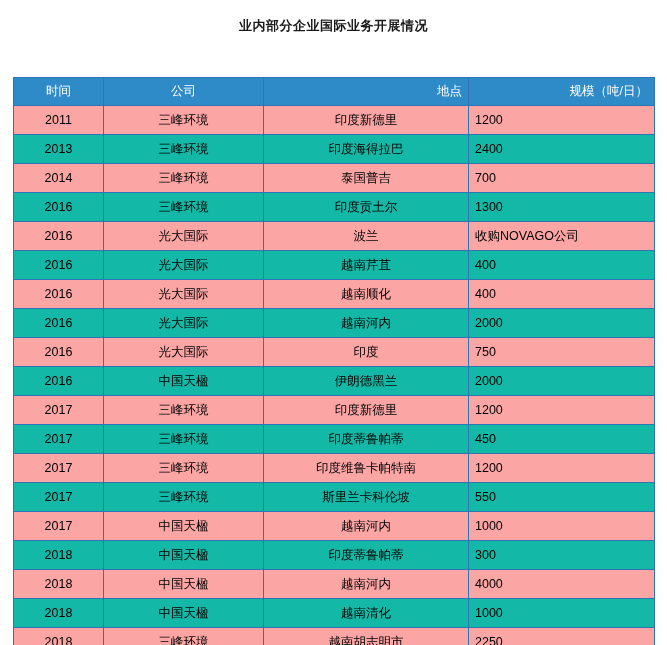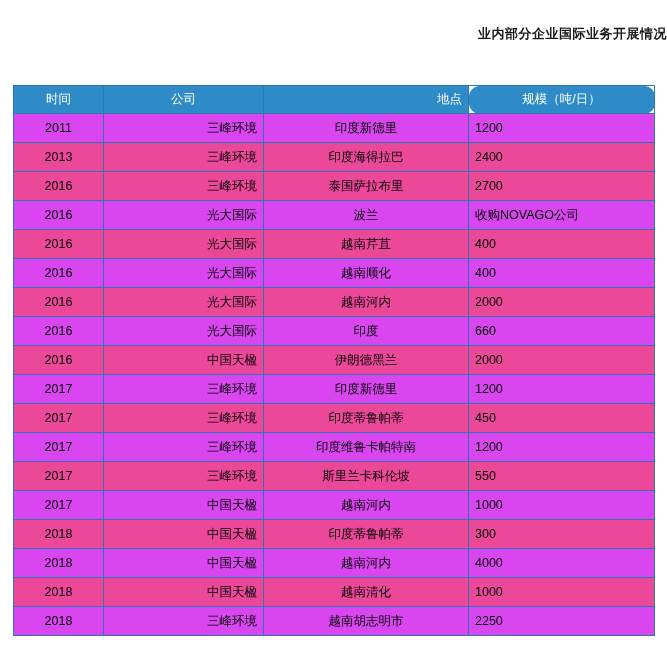--- a/index.html
+++ b/index.html
@@ -14,25 +14,25 @@
     color: #000000;
     overflow: hidden;
   }
   .page {
     width: 667px;
     height: 645px;
     position: relative;
     box-sizing: border-box;
   }
   .title {
-    text-align: right;
+    text-align: center;
     font-size: 13px;
     font-weight: bold;
     color: #1a1a1a;
-    padding-top: 25px;
+    padding-top: 17px;
     padding-bottom: 14px;
     letter-spacing: 0.5px;
   }
   .table-wrap {
     padding: 0 13px;
     box-sizing: border-box;
     margin-top: 28px;
   }
   table.data {
     border-collapse: collapse;
@@ -56,29 +56,29 @@
     font-weight: normal;
     height: 28px;
   }
   col.c-time { width: 90px; }
   col.c-company { width: 160px; }
   col.c-location { width: 205px; }
   col.c-scale { width: 186px; }
 
   .th-time, .th-company { text-align: center; }
   .th-location { text-align: right; }
-  .th-scale { text-align: center; padding-left: 8px; border-radius: 11px; }
+  .th-scale { text-align: right; padding-left: 8px; }
 
   td.c-time { text-align: center; }
-  td.c-company { text-align: right; padding-left: 8px; }
+  td.c-company { text-align: center; padding-left: 8px; }
   td.c-location { text-align: center; font-family: Liberation Serif, serif; }
   td.c-scale { text-align: left; padding-left: 8px; }
 
-  tbody tr.odd td { background: #d946ef; }
-  tbody tr.even td { background: #ec4899; }
+  tbody tr.odd td { background: #fca5a5; }
+  tbody tr.even td { background: #14b8a6; }
 </style>
 </head>
 <body>
 
 <div class="page">
 
   <div class="title">业内部分企业国际业务开展情况</div>
 
   <div class="table-wrap">
     <table class="data">
@@ -102,25 +102,31 @@
           <td class="c-company">三峰环境</td>
           <td class="c-location">印度新德里</td>
           <td class="c-scale">1200</td>
         </tr>
         <tr class="even">
           <td class="c-time">2013</td>
           <td class="c-company">三峰环境</td>
           <td class="c-location">印度海得拉巴</td>
           <td class="c-scale">2400</td>
         </tr>
-        <tr class="even">
-          <td class="c-time">2016</td>
-          <td class="c-company">三峰环境</td>
-          <td class="c-location">泰国萨拉布里</td>
-          <td class="c-scale">2700</td>
+        <tr class="odd">
+          <td class="c-time">2014</td>
+          <td class="c-company">三峰环境</td>
+          <td class="c-location">泰国普吉</td>
+          <td class="c-scale">700</td>
+        </tr>
+        <tr class="even">
+          <td class="c-time">2016</td>
+          <td class="c-company">三峰环境</td>
+          <td class="c-location">印度贡土尔</td>
+          <td class="c-scale">1300</td>
         </tr>
         <tr class="odd">
           <td class="c-time">2016</td>
           <td class="c-company">光大国际</td>
           <td class="c-location">波兰</td>
           <td class="c-scale">收购NOVAGO公司</td>
         </tr>
         <tr class="even">
           <td class="c-time">2016</td>
           <td class="c-company">光大国际</td>
@@ -136,21 +142,21 @@
         <tr class="even">
           <td class="c-time">2016</td>
           <td class="c-company">光大国际</td>
           <td class="c-location">越南河内</td>
           <td class="c-scale">2000</td>
         </tr>
         <tr class="odd">
           <td class="c-time">2016</td>
           <td class="c-company">光大国际</td>
           <td class="c-location">印度</td>
-          <td class="c-scale">660</td>
+          <td class="c-scale">750</td>
         </tr>
         <tr class="even">
           <td class="c-time">2016</td>
           <td class="c-company">中国天楹</td>
           <td class="c-location">伊朗德黑兰</td>
           <td class="c-scale">2000</td>
         </tr>
         <tr class="odd">
           <td class="c-time">2017</td>
           <td class="c-company">三峰环境</td>

